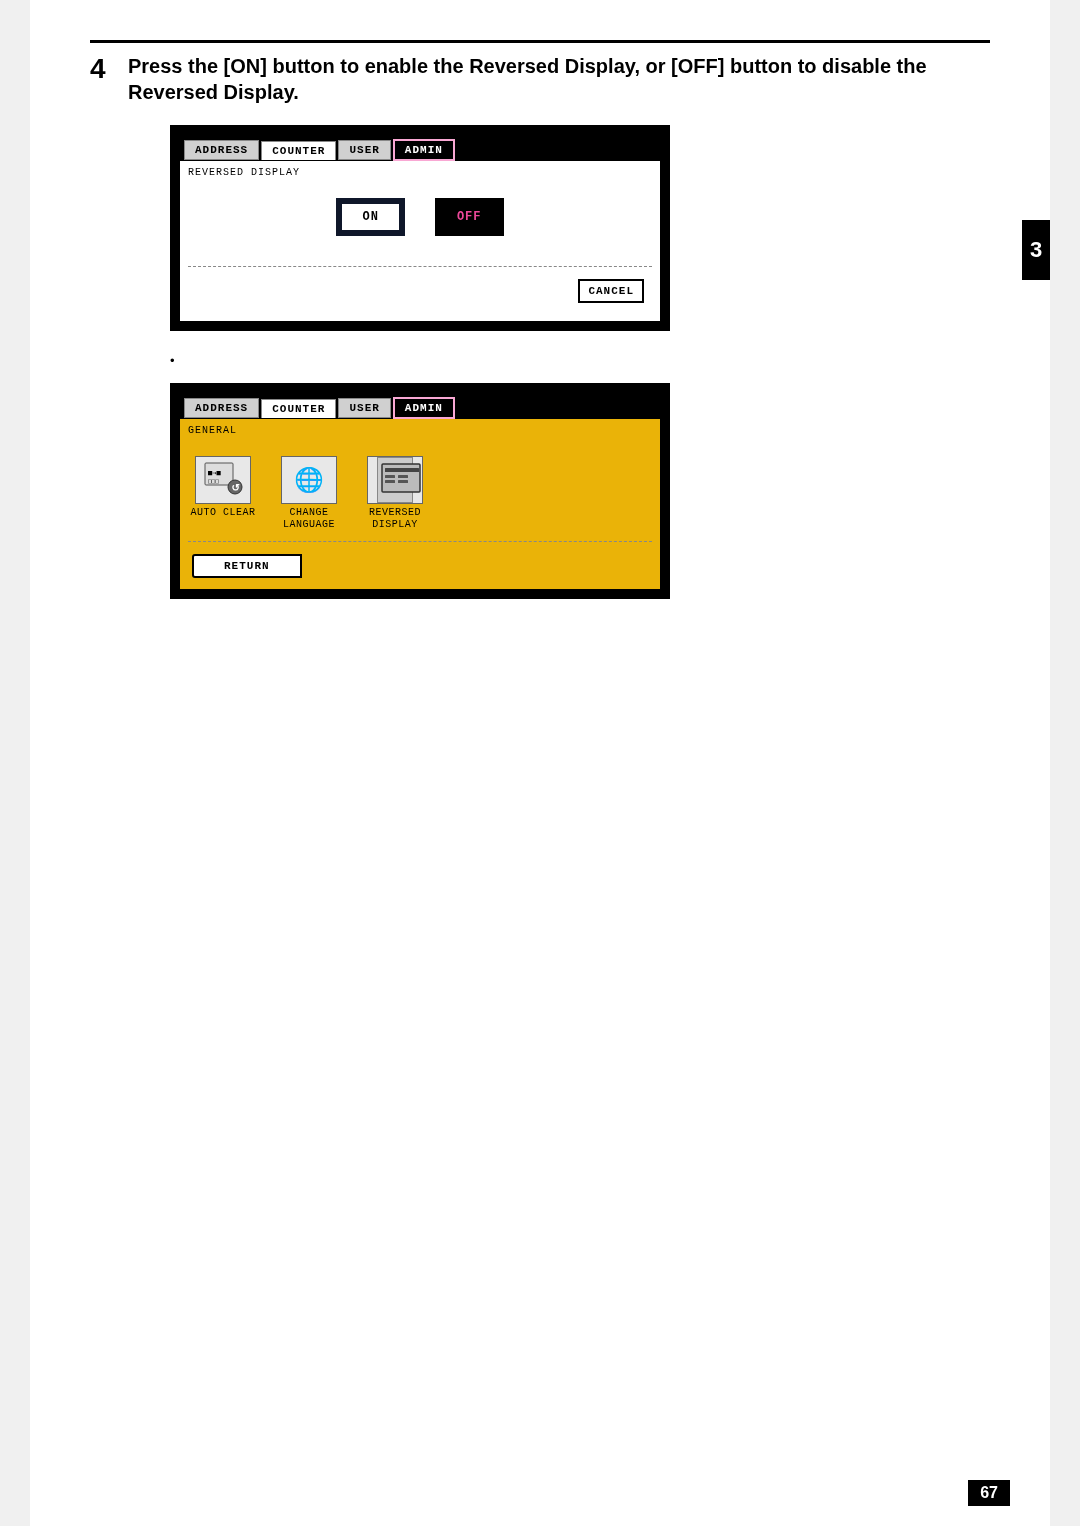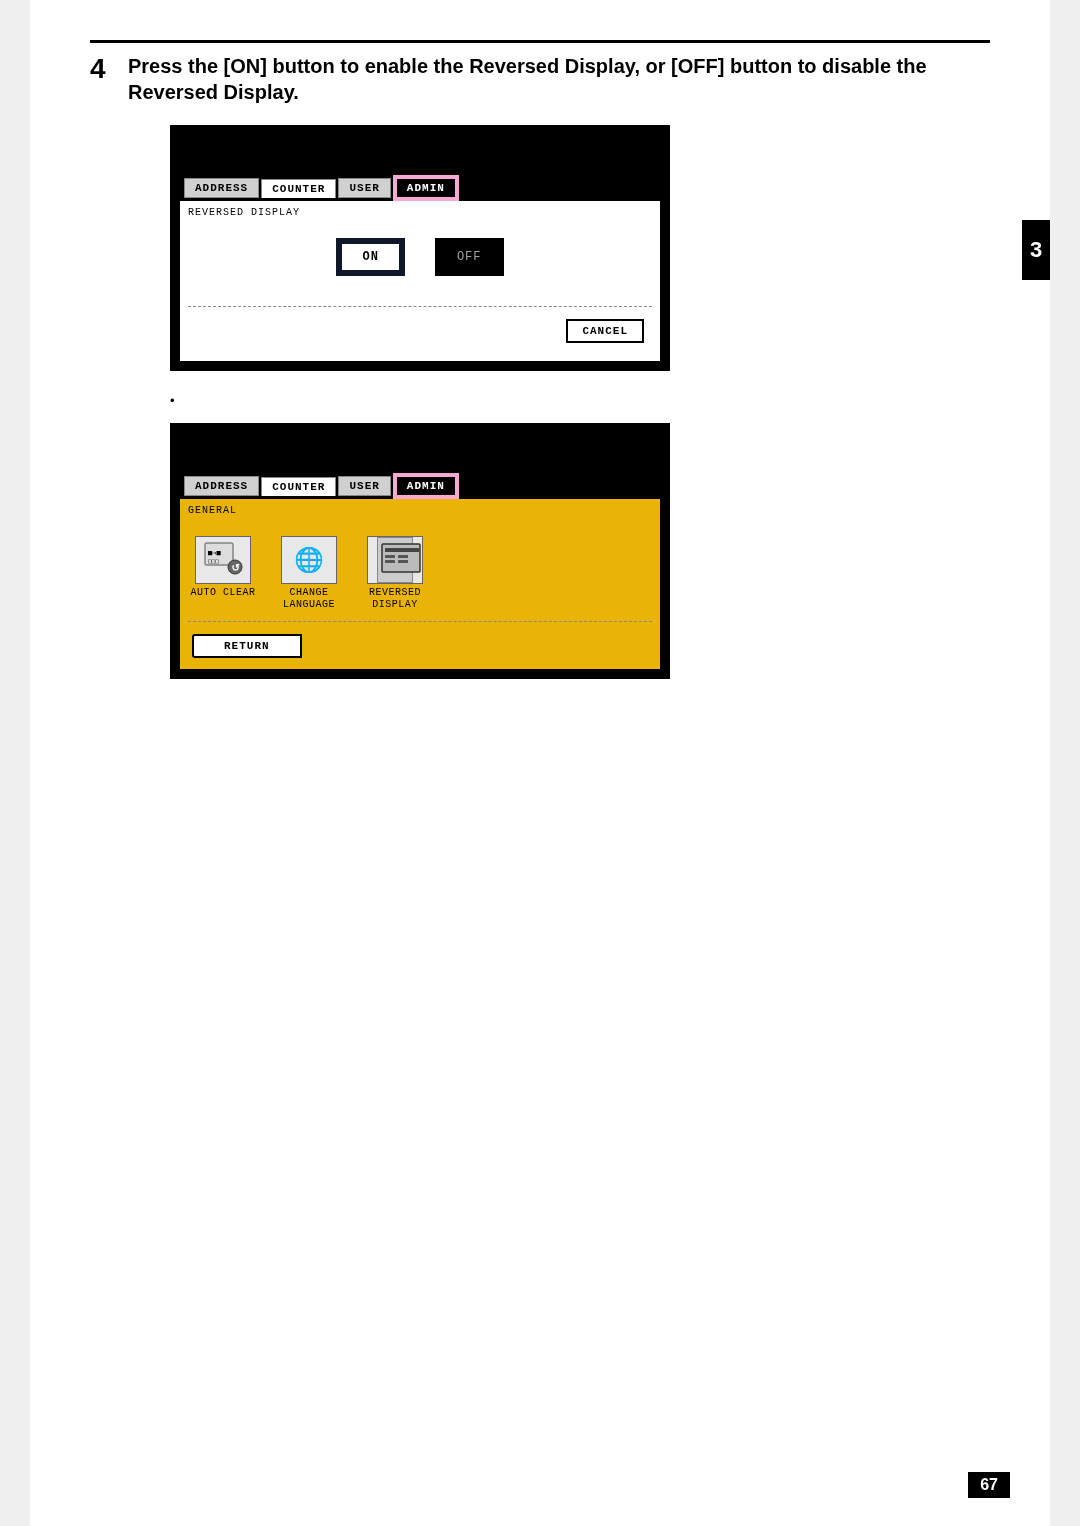--- a/index.html
+++ b/index.html
@@ -66,21 +66,20 @@
     }
 
     .tab {
       padding: 3px 10px;
       font-size: 11px;
       font-weight: bold;
       font-family: 'Courier New', monospace;
       letter-spacing: 1px;
       border: 1px solid #888;
       cursor: pointer;
-      margin-top: 36px;
     }
 
     .tab-address {
       background: #d0d0d0;
       color: #000;
     }
 
     .tab-counter {
       background: #fff;
       color: #000;
@@ -88,21 +87,21 @@
     }
 
     .tab-user {
       background: #d0d0d0;
       color: #000;
     }
 
     .tab-admin {
       background: #000;
       color: #fff;
-      border: 4px solid #f9a8d4;
+      border: 2px solid #f9a8d4;
     }
 
     .screen-body {
       background: #fff;
       padding: 6px 8px;
       min-height: 160px;
     }
 
     .screen-label {
       font-size: 10px;
@@ -125,46 +124,46 @@
       padding: 6px 20px;
       font-size: 12px;
       font-weight: bold;
       font-family: 'Courier New', monospace;
       letter-spacing: 1px;
       cursor: pointer;
     }
 
     .btn-off {
       background: #000;
-      color: #a3a3a3;
+      color: #ec4899;
       border: 2px solid #000;
       padding: 6px 20px;
       font-size: 12px;
-      font-weight: normal;
+      font-weight: bold;
       font-family: 'Courier New', monospace;
       letter-spacing: 1px;
       cursor: pointer;
     }
 
     .divider-line {
       border: none;
       border-top: 1px dashed #888;
       margin: 8px 0;
     }
 
     .bottom-bar {
       display: flex;
       justify-content: flex-end;
       padding: 4px 8px;
     }
 
     .btn-cancel {
       background: #fff;
       border: 2px solid #000;
-      padding: 4px 14px;
+      padding: 4px 8px;
       font-size: 11px;
       font-weight: bold;
       font-family: 'Courier New', monospace;
       letter-spacing: 1px;
       cursor: pointer;
     }
 
     
     .bullet-note {
       font-size: 13px;
@@ -249,21 +248,21 @@
       display: flex;
       align-items: center;
       justify-content: center;
       font-size: 22px;
       font-weight: bold;
     }
 
     
     .page-number {
       position: absolute;
-      bottom: 28px;
+      bottom: 20px;
       right: 40px;
       background: #000;
       color: #fff;
       padding: 4px 12px;
       font-size: 16px;
       font-weight: bold;
     }
 
     
     .auto-clear-icon {

